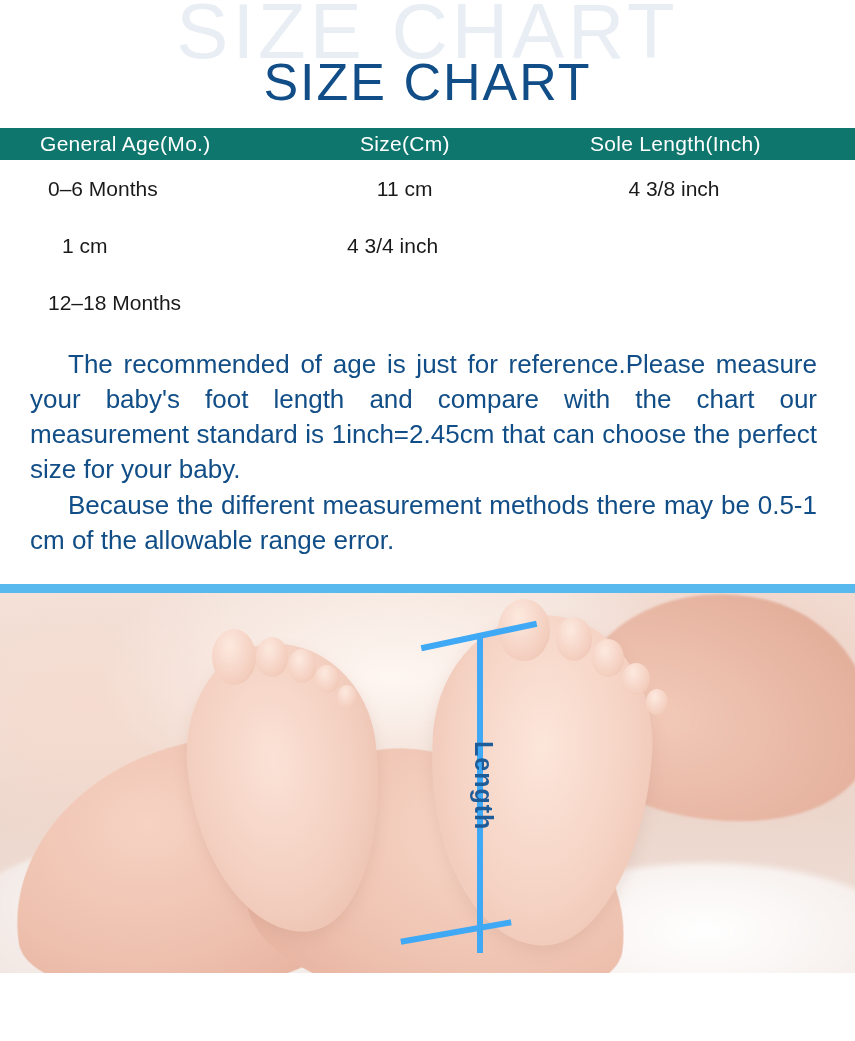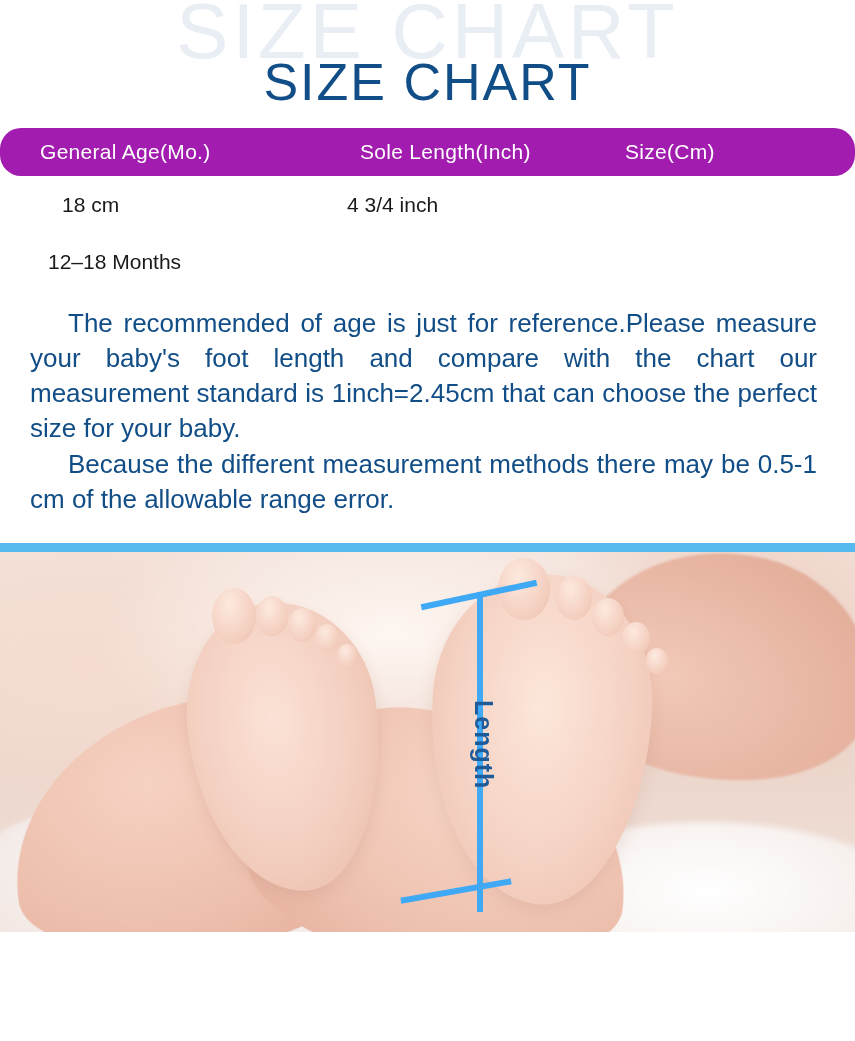--- a/index.html
+++ b/index.html
@@ -50,24 +50,23 @@
     white-space: nowrap;
     font-weight: 400;
   }
 
   
   .table {
     width: 855px;
   }
   .thead {
     display: flex;
-    background: #a21caf;
-    height: 48px;
+    background: #0f766e;
+    height: 32px;
     align-items: center;
-    border-radius: 21px;
   }
   .thead .cell {
     color: #ffffff;
     font-size: 21px;
     letter-spacing: 0.3px;
   }
   .row {
     display: flex;
     height: 57px;
     align-items: center;
@@ -255,27 +254,32 @@
 <div class="page">
 
   <div class="header">
     <div class="ghost-title">SIZE CHART</div>
     <div class="main-title">SIZE CHART</div>
   </div>
 
   <div class="table">
     <div class="thead">
       <div class="cell c1">General Age(Mo.)</div>
+      <div class="cell c2">Size(Cm)</div>
       <div class="cell c3">Sole Length(Inch)</div>
-      <div class="cell c2">Size(Cm)</div>
     </div>
 
-
     <div class="row">
-      <div class="cell c2">18 cm</div>
+      <div class="cell c1">0–6 Months</div>
+      <div class="cell c2">11 cm</div>
+      <div class="cell c3">4 3/8 inch</div>
+    </div>
+
+    <div class="row">
+      <div class="cell c2">1 cm</div>
       <div class="cell c3">4 3/4 inch</div>
     </div>
 
     <div class="row">
       <div class="cell c1">12–18 Months</div>
     </div>
   </div>
 
   <div class="notes">
     <p class="p1">The recommended of age is just for reference.Please measure your baby's foot length and compare with the chart our measurement standard is 1inch=2.45cm that can choose the perfect size for your baby.</p>

